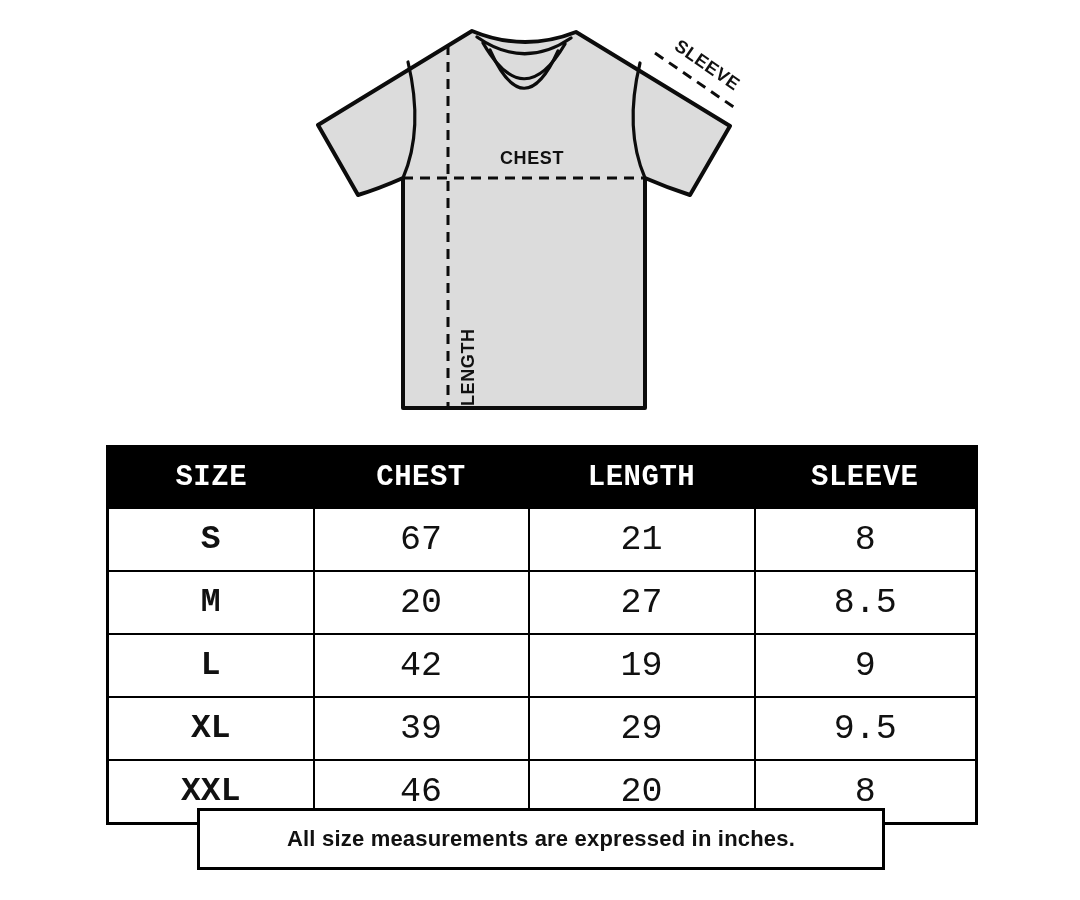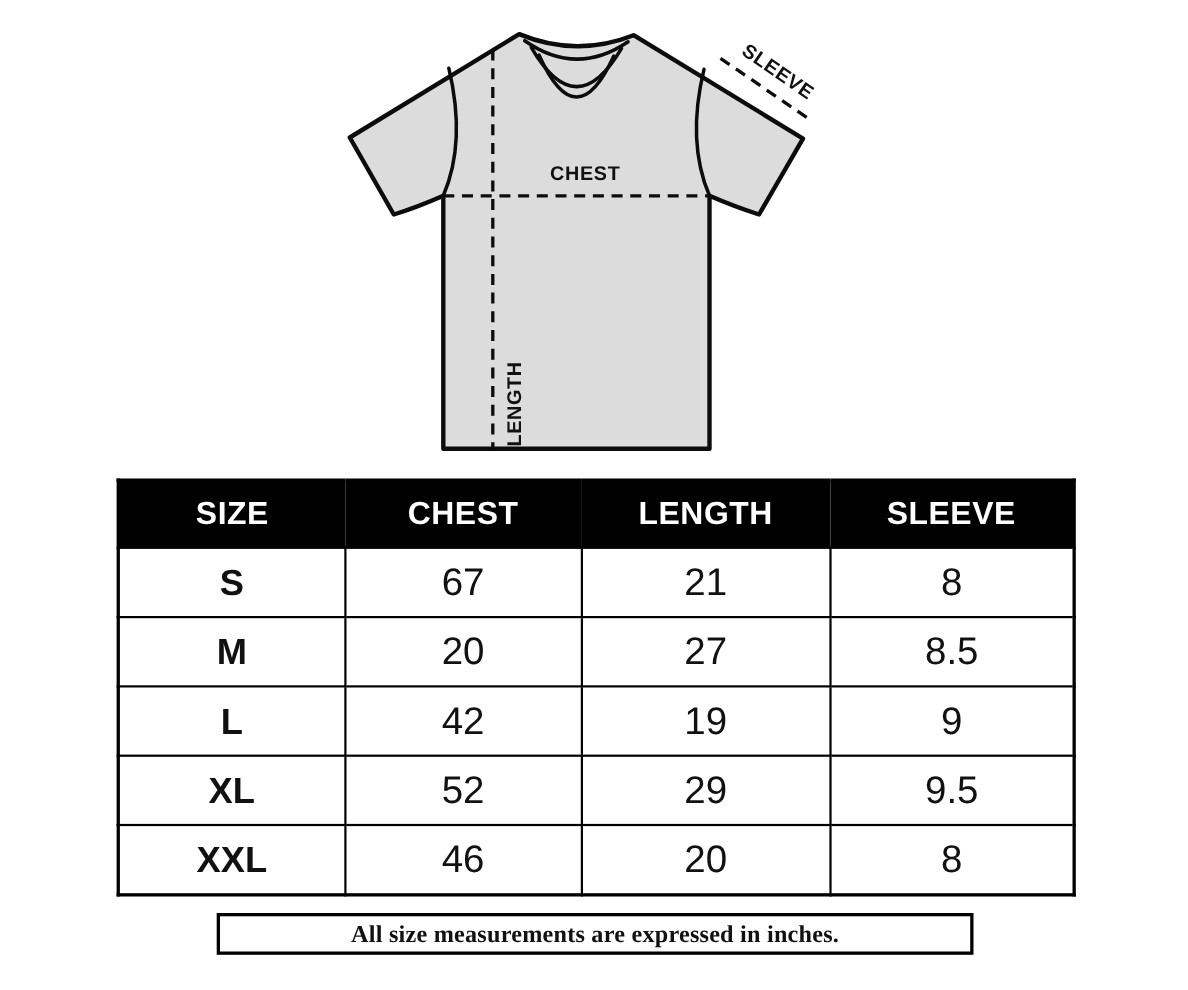--- a/index.html
+++ b/index.html
@@ -9,40 +9,41 @@
   }
   .diagram-svg{position:absolute;left:300px;top:14px;}
   .diagram-svg .outline{stroke:#0c0c0c;stroke-width:4;stroke-linejoin:round;}
   .diagram-svg .thinline{fill:none;stroke:#0c0c0c;stroke-width:3.2;stroke-linecap:round;}
   .diagram-svg .dash{fill:none;stroke:#0c0c0c;stroke-width:3;stroke-dasharray:10 7;}
   .diagram-svg text{
     font-family:"Liberation Sans",sans-serif;font-weight:bold;
     font-size:18px;letter-spacing:0.6px;fill:#111111;
   }
   .size-table{
-    position:absolute;left:106px;top:435px;width:869px;
+    position:absolute;left:106px;top:445px;width:869px;
     border-collapse:collapse;table-layout:fixed;
     border:3px solid #000000;
+    font-family:Liberation Mono, monospace;
   }
   .size-table th{
     background:#000000;color:#ffffff;height:57px;
     font-size:29px;font-weight:bold;letter-spacing:0.5px;
     text-align:center;vertical-align:middle;border:0;
   }
   .size-table td{
     border:2px solid #000000;height:59px;background:#ffffff;
     text-align:center;vertical-align:middle;
     font-size:35px;color:#111111;
   }
   .size-table td.size-cell{font-weight:bold;font-size:33px;}
   .note-box{
-    position:absolute;left:197px;top:830px;width:688px;height:38px;
+    position:absolute;left:197px;top:808px;width:688px;height:62px;
     border:3px solid #000000;box-sizing:border-box;background:#ffffff;
     display:flex;align-items:center;justify-content:center;
-    font-weight:bold;font-size:22px;color:#111111;letter-spacing:0.2px;font-family:Liberation Serif, serif;
+    font-weight:bold;font-size:22px;color:#111111;letter-spacing:0.2px;
   }
 </style>
 </head>
 <body>
 
 <div class="canvas">
 
   <svg class="diagram-svg" width="460" height="400" viewBox="0 0 460 400">
 
     <path class="outline" d="M 172,17
@@ -102,21 +103,21 @@
         <td>8.5</td>
       </tr>
       <tr>
         <td class="size-cell">L</td>
         <td>42</td>
         <td>19</td>
         <td>9</td>
       </tr>
       <tr>
         <td class="size-cell">XL</td>
-        <td>52</td>
+        <td>39</td>
         <td>29</td>
         <td>9.5</td>
       </tr>
       <tr>
         <td class="size-cell">XXL</td>
         <td>46</td>
         <td>20</td>
         <td>8</td>
       </tr>
     </tbody>

